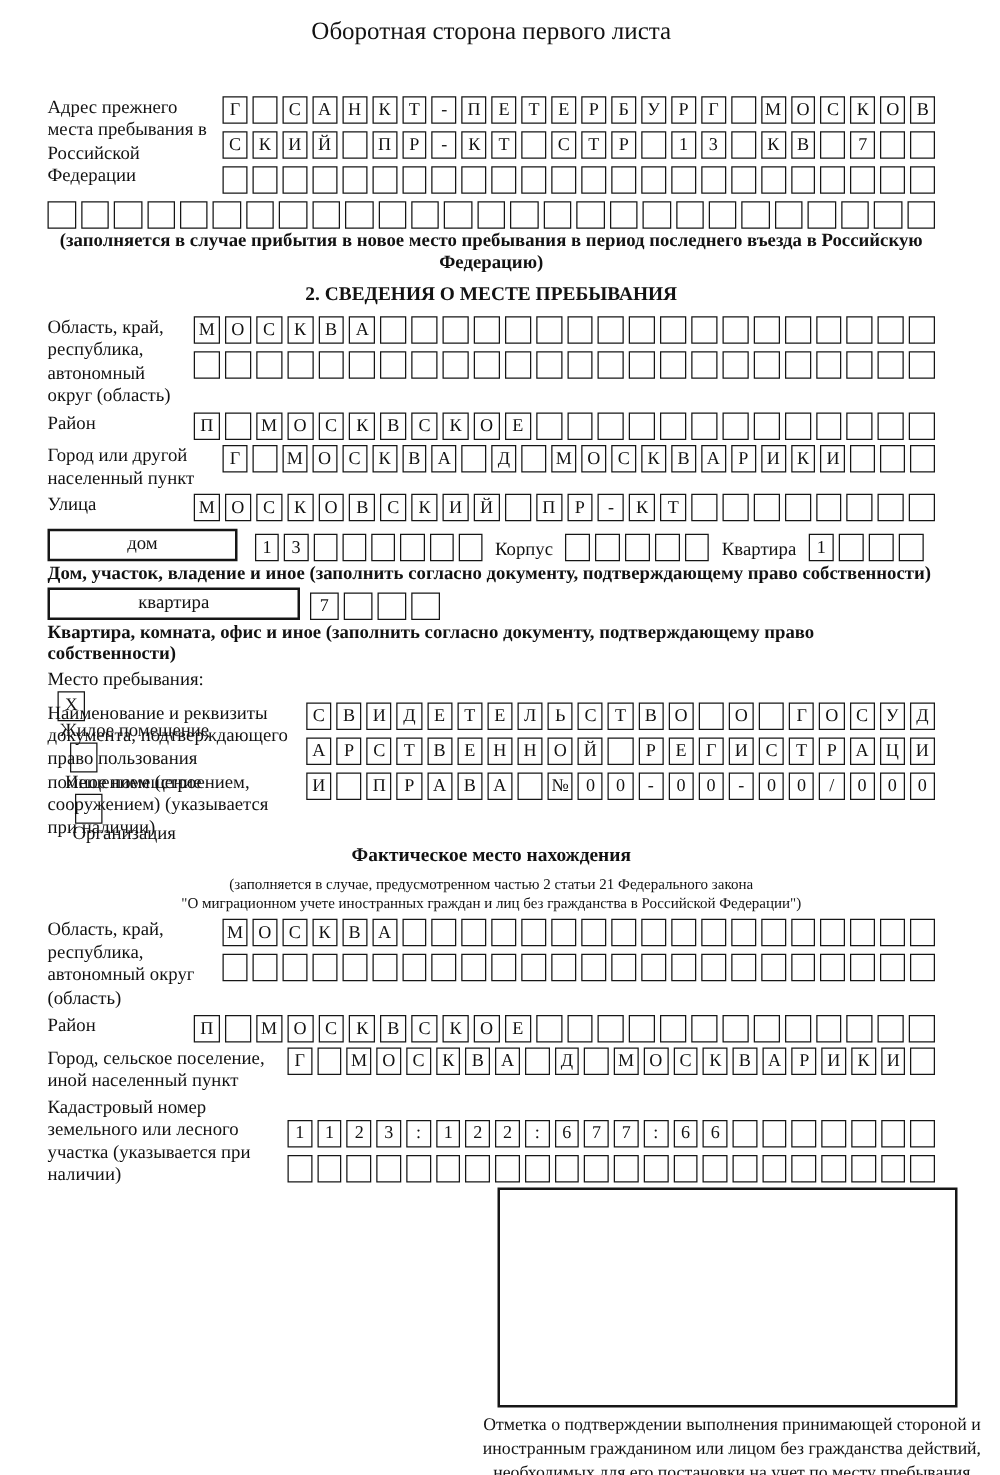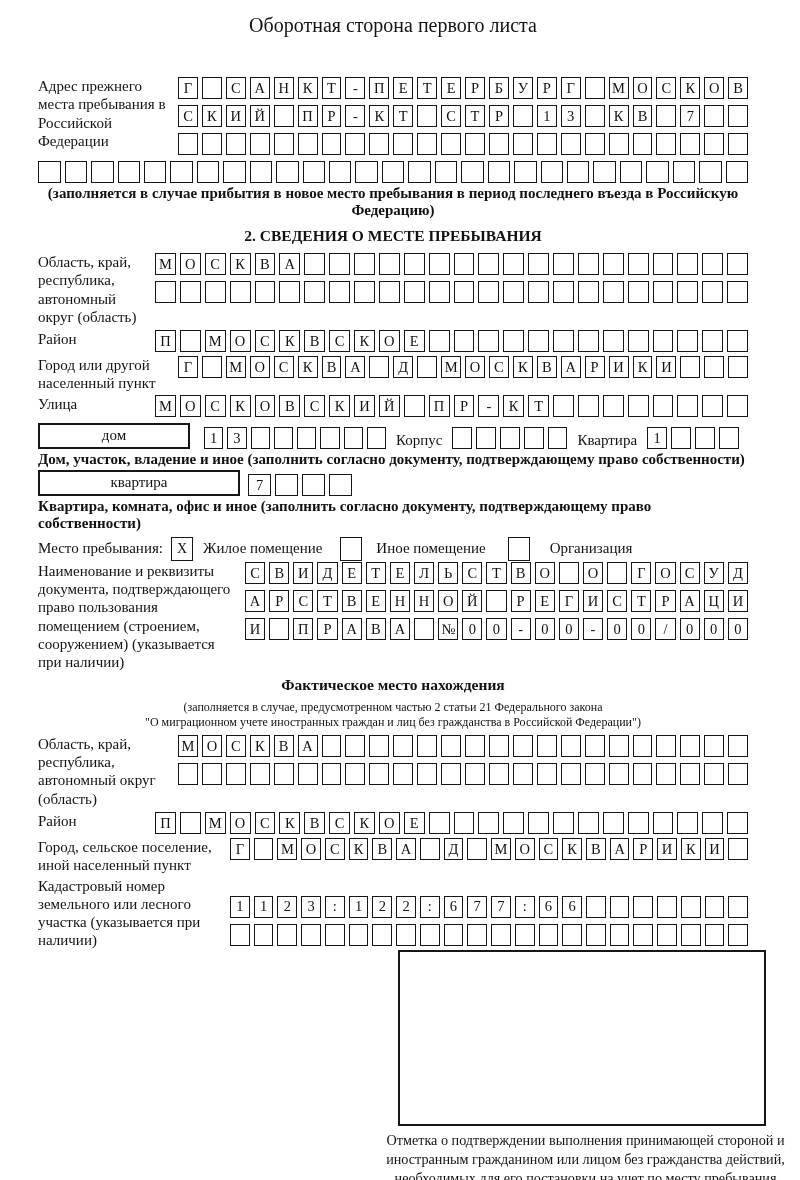--- a/index.html
+++ b/index.html
@@ -32,21 +32,21 @@
     font-size:14.5px;line-height:1;
   }
   .note{font-size:15px;text-align:center;margin:2px 0 2px;font-weight:bold;}
   .sect-title{font-weight:bold;text-align:center;font-size:15.5px;margin:8px 0 8px;}
   .mb6{margin-bottom:6px;} .mb4{margin-bottom:4px;} .mb2{margin-bottom:2px;justify-content:flex-end;}
   .dom-row{display:flex;align-items:flex-end;height:26px;margin-bottom:2px;}
   .wide-box{border:2px solid #161616;height:26px;box-sizing:border-box;display:flex;align-items:center;justify-content:center;font-size:15px;background:#fff;}
   .dom-box{width:152px;}
   .kv-box{width:202px;font-family:Liberation Serif, serif;}
   .inline-lbl{font-size:15px;padding:0 10px;white-space:nowrap;}
-  .chk-row{display:flex;align-items:center;font-size:15px;height:26px;margin-top:4px;}
+  .chk-row{display:flex;align-items:flex-start;font-size:15px;height:26px;margin-top:4px;flex-direction:column;}
   .chkbox{width:20px;height:22px;border:1.8px solid #161616;display:flex;align-items:center;justify-content:center;font-size:14px;flex:0 0 auto;}
   .chk-note{font-size:13.2px;margin:2px 0 4px;padding-left:200px;}
   .fact-note{font-size:12px;text-align:center;line-height:1.26;margin-bottom:5px;}
   .pt19{padding-top:19px;}
   .stamp-box{margin-left:360px;width:368px;height:176px;border:2px solid #161616;box-sizing:border-box;background:#fff;}
   .stamp-note{margin-left:345px;width:405px;text-align:center;font-size:14.2px;line-height:1.34;margin-top:5px;}
   .spacer{flex:0 0 auto;}
 </style>
 </head>
 <body>

